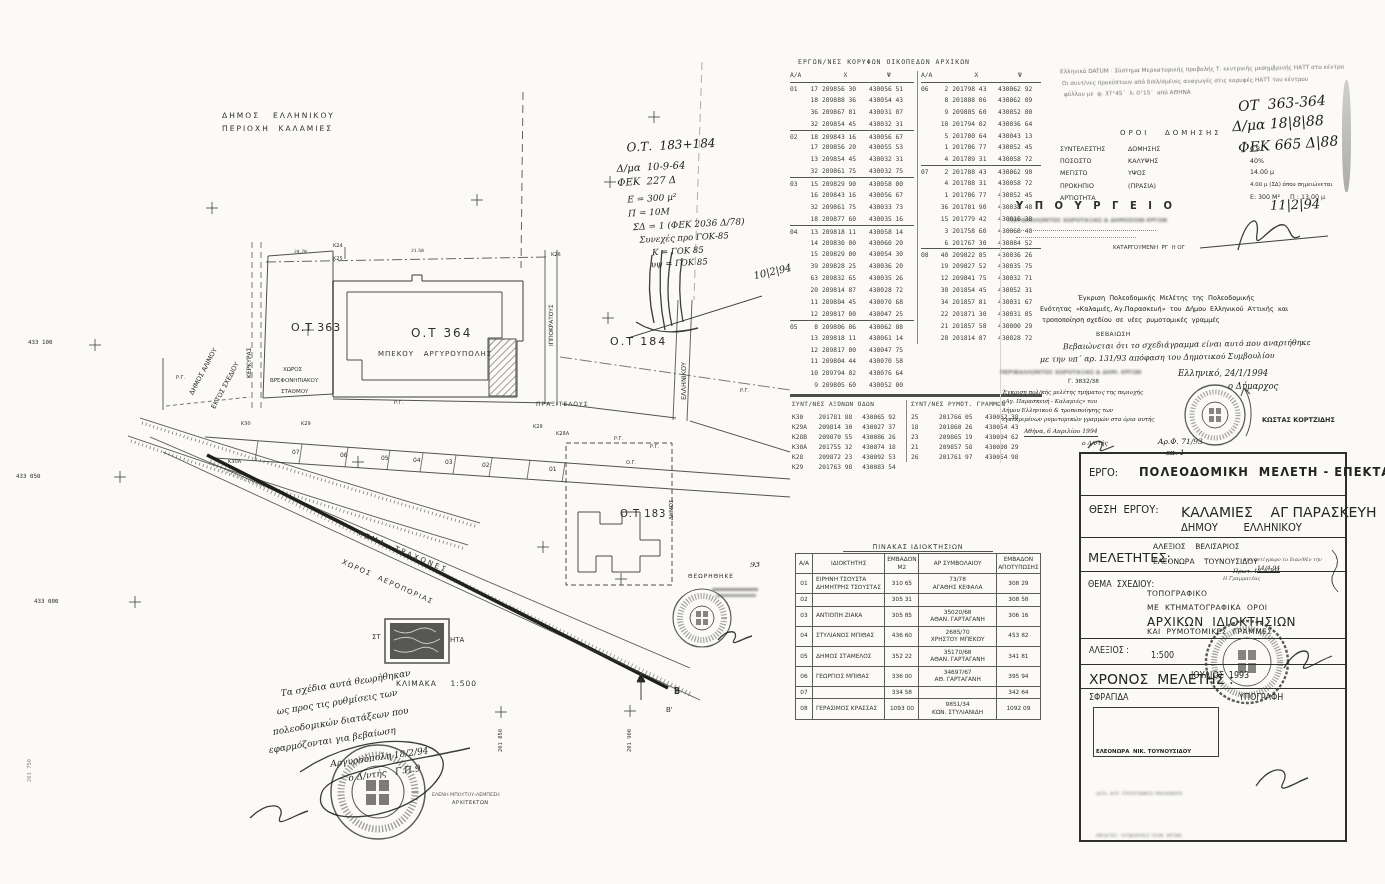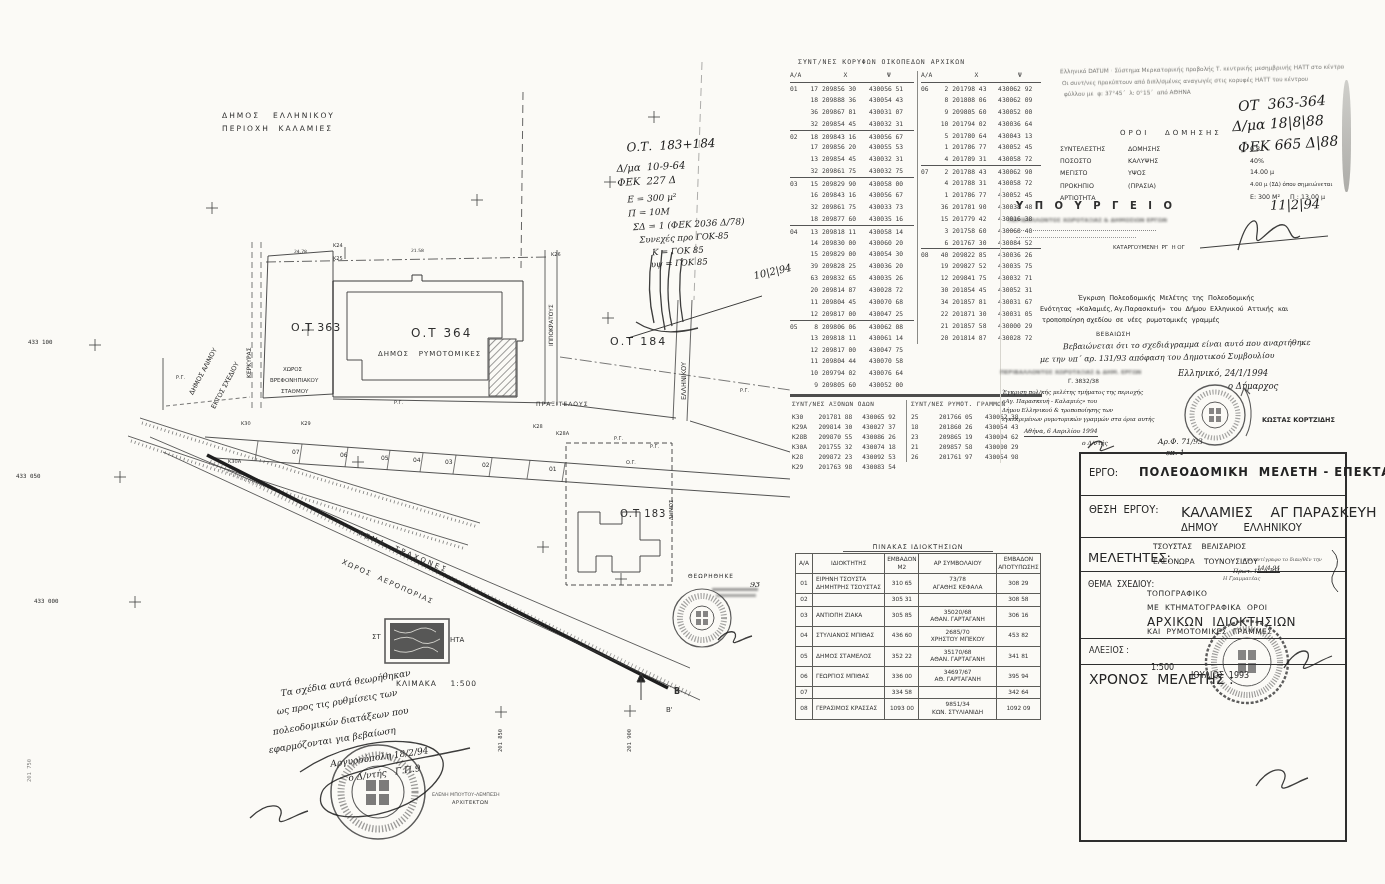--- a/index.html
+++ b/index.html
@@ -125,21 +125,21 @@
     <path d="M641,700 L641,678 M641,673 L637,682 L645,682 Z" stroke-width="1" fill="#1e1e1e"></path>
   </g>
 </svg>
 
 <div>
   <div class="t" style="left:222px;top:112px;font-size:7.5px;letter-spacing:2px">ΔΗΜΟΣ   ΕΛΛΗΝΙΚΟΥ</div>
   <div class="t" style="left:222px;top:125px;font-size:7.5px;letter-spacing:2px">ΠΕΡΙΟΧΗ  ΚΑΛΑΜΙΕΣ</div>
 
   <div class="t" style="left:291px;top:322px;font-size:11px;letter-spacing:1px">Ο.Τ 363</div>
   <div class="t" style="left:411px;top:327px;font-size:12px;letter-spacing:2px">Ο.Τ 364</div>
-  <div class="t" style="left:378px;top:350px;font-size:7px;letter-spacing:1px">ΔΗΜΟΣ   ΡΥΜΟΤΟΜΙΚΕΣ</div>
+  <div class="t" style="left:378px;top:350px;font-size:7px;letter-spacing:1px">ΜΠΕΚΟΥ   ΑΡΓΥΡΟΥΠΟΛΗΣ</div>
   <div class="t" style="left:610px;top:336px;font-size:11px;letter-spacing:2px">Ο.Τ 184</div>
   <div class="t" style="left:620px;top:508px;font-size:10px;letter-spacing:1px">Ο.Τ 183</div>
 
   <div class="t" style="left:283px;top:366px;font-size:5.5px">ΧΩΡΟΣ</div>
   <div class="t" style="left:270px;top:377px;font-size:5.5px">ΒΡΕΦΟΝΗΠΙΑΚΟΥ</div>
   <div class="t" style="left:281px;top:388px;font-size:5.5px">ΣΤΑΘΜΟΥ</div>
 
   <div class="t" style="left:178px;top:368px;font-size:6.5px;transform:rotate(-62deg)">ΔΗΜΟΣ ΑΛΙΜΟΥ</div>
   <div class="t" style="left:200px;top:382px;font-size:6.5px;transform:rotate(-62deg)">ΕΚΤΟΣ ΣΧΕΔΙΟΥ</div>
 
@@ -198,41 +198,41 @@
     <div class="t hw" style="left:616px;top:227px;font-size:9px">Ε = 300 μ²</div>
     <div class="t hw" style="left:616px;top:241px;font-size:9px">Π = 10Μ</div>
     <div class="t hw" style="left:620px;top:255px;font-size:9px">ΣΔ = 1 (ΦΕΚ 2036 Δ/78)</div>
     <div class="t hw" style="left:626px;top:269px;font-size:8.5px">Συνεχές προ ΓΟΚ-85</div>
     <div class="t hw" style="left:638px;top:282px;font-size:8.5px">Κ = ΓΟΚ 85</div>
     <div class="t hw" style="left:636px;top:294px;font-size:8.5px">υψ = ΓΟΚ 85</div>
     <div class="t hw" style="left:738px;top:306px;font-size:10px;transform:rotate(-10deg)">10|2|94</div>
   </div>
 
   <div class="t" style="left:688px;top:573px;font-size:5.8px;letter-spacing:1px">ΘΕΩΡΗΘΗΚΕ</div>
-  <div class="t hw" style="left:750px;top:580px;font-size:8px">93</div>
+  <div class="t hw" style="left:750px;top:560px;font-size:8px">93</div>
   <div class="t fz2" style="left:712px;top:588px;width:46px;height:3px;background:#666"></div>
   <div class="t fz2" style="left:716px;top:594px;width:40px;height:3px;background:#777"></div>
 
   <div class="t" style="left:372px;top:633px;font-size:7px">ΣΤ</div>
   <div class="t" style="left:450px;top:636px;font-size:7px">ΗΤΑ</div>
 
   <div>
     <div class="t hw" style="left:280px;top:678px;font-size:9px;transform:rotate(-9deg)">Τα σχέδια αυτά θεωρήθηκαν</div>
     <div class="t hw" style="left:276px;top:697px;font-size:9px;transform:rotate(-9deg)">ως προς τις ρυθμίσεις των</div>
     <div class="t hw" style="left:272px;top:716px;font-size:9px;transform:rotate(-9deg)">πολεοδομικών διατάξεων που</div>
     <div class="t hw" style="left:268px;top:735px;font-size:9px;transform:rotate(-9deg)">εφαρμόζονται για βεβαίωση</div>
     <div class="t hw" style="left:330px;top:752px;font-size:9px;transform:rotate(-8deg)">Αργυρούπολη 18/2/94</div>
     <div class="t hw" style="left:348px;top:768px;font-size:9px;transform:rotate(-8deg)">ο Δ/ντής   Γ.Π.9</div>
   </div>
   <div class="t fz" style="left:432px;top:792px;font-size:4.8px">ΕΛΕΝΗ ΜΠΟΥΤΟΥ-ΛΕΜΠΕΣΗ</div>
   <div class="t" style="left:452px;top:800px;font-size:5px;letter-spacing:.5px">ΑΡΧΙΤΕΚΤΩΝ</div>
 </div>
 
 <div id="coordtab">
-  <div class="ct-title">ΣΥΝΤ/ΝΕΣ   ΚΟΡΥΦΩΝ   ΟΙΚΟΠΕΔΩΝ   ΑΡΧΙΚΩΝ</div>
+  <div class="ct-title">ΕΡΓΩΝ/ΝΕΣ   ΚΟΡΥΦΩΝ   ΟΙΚΟΠΕΔΩΝ   ΑΡΧΙΚΩΝ</div>
   <div class="ct-col a">
     <div class="ct-sub">
       <span>Α/Α</span>
       <span>Χ</span>
       <span>Ψ</span>
     </div>
     <div class="ct-row sep">
       <span class="g">01</span>
         <span class="p">17</span>
       <span class="x">209856 30</span>
@@ -800,41 +800,51 @@
     <span class="t" style="left:8px;top:13px;font-size:10px">ΕΡΓΟ:</span>
     <span class="t" style="left:58px;top:12px;font-size:11.5px;letter-spacing:1px;font-weight:bold;color:#222">ΠΟΛΕΟΔΟΜΙΚΗ  ΜΕΛΕΤΗ - ΕΠΕΚΤΑΣΗ</span>
   </div>
   <div class="tb-row" style="height:42px">
     <span class="t" style="left:8px;top:8px;font-size:10px">ΘΕΣΗ  ΕΡΓΟΥ:</span>
     <span class="t" style="left:100px;top:8px;font-size:14px">ΚΑΛΑΜΙΕΣ    ΑΓ ΠΑΡΑΣΚΕΥΗ</span>
     <span class="t" style="left:100px;top:26px;font-size:10px">ΔΗΜΟΥ        ΕΛΛΗΝΙΚΟΥ</span>
   </div>
   <div class="tb-row" style="height:34px">
     <span class="t" style="left:7px;top:13px;font-size:13px">ΜΕΛΕΤΗΤΕΣ:</span>
-    <span class="t" style="left:72px;top:5px;font-size:7.5px">ΤΣΟΥΣΤΑΣ    ΒΕΛΙΣΑΡΙΟΣ</span>
+    <span class="t" style="left:72px;top:5px;font-size:7.5px">ΑΛΕΞΙΟΣ    ΒΕΛΙΣΑΡΙΟΣ</span>
     <span class="t" style="left:72px;top:20px;font-size:7.5px">ΕΛΕΟΝΩΡΑ    ΤΟΥΝΟΥΣΙΔΟΥ</span>
     <span class="t hw fz" style="left:162px;top:19px;font-size:5px">στο αντίγραφο το διαν/θέν την</span>
     <span class="t hw" style="left:176px;top:27px;font-size:6px;border-bottom:1px solid #333">14/4-94</span>
   </div>
   <div class="tb-row" style="height:67px">
     <span class="t" style="left:7px;top:8px;font-size:8px">ΘΕΜΑ  ΣΧΕΔΙΟΥ:</span>
     <span class="t hw" style="left:152px;top:-4px;font-size:6px">Πρωτ. 18-Α-ΒΗ</span>
     <span class="t hw fz" style="left:142px;top:4px;font-size:5px">Η Γραμματέας</span>
     <span class="t" style="left:66px;top:18px;font-size:7.5px;letter-spacing:.5px">ΤΟΠΟΓΡΑΦΙΚΟ</span>
     <span class="t" style="left:66px;top:32px;font-size:7.5px;letter-spacing:.5px">ΜΕ  ΚΤΗΜΑΤΟΓΡΑΦΙΚΑ  ΟΡΟΙ</span>
     <span class="t" style="left:66px;top:44px;font-size:12px;letter-spacing:.5px">ΑΡΧΙΚΩΝ  ΙΔΙΟΚΤΗΣΙΩΝ</span>
     <span class="t" style="left:66px;top:56px;font-size:7.5px;letter-spacing:.5px">ΚΑΙ  ΡΥΜΟΤΟΜΙΚΕΣ  ΓΡΑΜΜΕΣ</span>
   </div>
   <div class="tb-row" style="height:26px">
     <span class="t" style="left:8px;top:7px;font-size:8px">ΑΛΕΞΙΟΣ :</span>
-    <span class="t" style="left:70px;top:24px;font-size:8px">1:500</span>
+    <span class="t" style="left:70px;top:12px;font-size:8px">1:500</span>
   </div>
   <div class="tb-row" style="height:24px">
     <span class="t" style="left:8px;top:6px;font-size:14px">ΧΡΟΝΟΣ  ΜΕΛΕΤΗΣ :</span>
     <span class="t" style="left:110px;top:6px;font-size:8px">ΙΟΥΛΙΟΣ  1993</span>
+  </div>
+  <div class="tb-row" style="height:100px">
+    <span class="t" style="left:8px;top:4px;font-size:8px">ΣΦΡΑΓΙΔΑ</span>
+    <span class="t" style="left:158px;top:4px;font-size:8px">ΥΠΟΓΡΑΦΗ</span>
+    <span class="t" style="left:12px;top:18px;width:126px;height:50px;border:1px solid #3c3c3c;padding:3px 2px">
+      <span style="display:block;font-size:5.4px;font-weight:bold">ΕΛΕΟΝΩΡΑ  ΝΙΚ. ΤΟΥΝΟΥΣΙΔΟΥ</span>
+      <span class="fz2" style="display:block;font-size:4.6px">ΔΙΠΛ. ΑΓΡ. ΤΟΠΟΓΡΑΦΟΣ ΜΗΧΑΝΙΚΟΣ</span>
+      <span class="fz2" style="display:block;font-size:4.6px">ΜΕΛΕΤΕΣ - ΕΠΙΒΛΕΨΕΙΣ ΤΕΧΝ. ΕΡΓΩΝ</span>
+      
+    </span>
   </div>
 </div>
 
 <svg id="svg-over" width="1385" height="884" viewBox="0 0 1385 884">
   <g stroke="#3a3a3a" fill="none" opacity="0.82">
 
     <g>
       <circle cx="1215" cy="415" r="30" stroke-width="1.3"></circle>
       <circle cx="1215" cy="415" r="23" stroke-width="5" stroke-dasharray="1.2 1.8" opacity="0.55"></circle>
       <circle cx="1215" cy="415" r="13" stroke-width="1"></circle>

